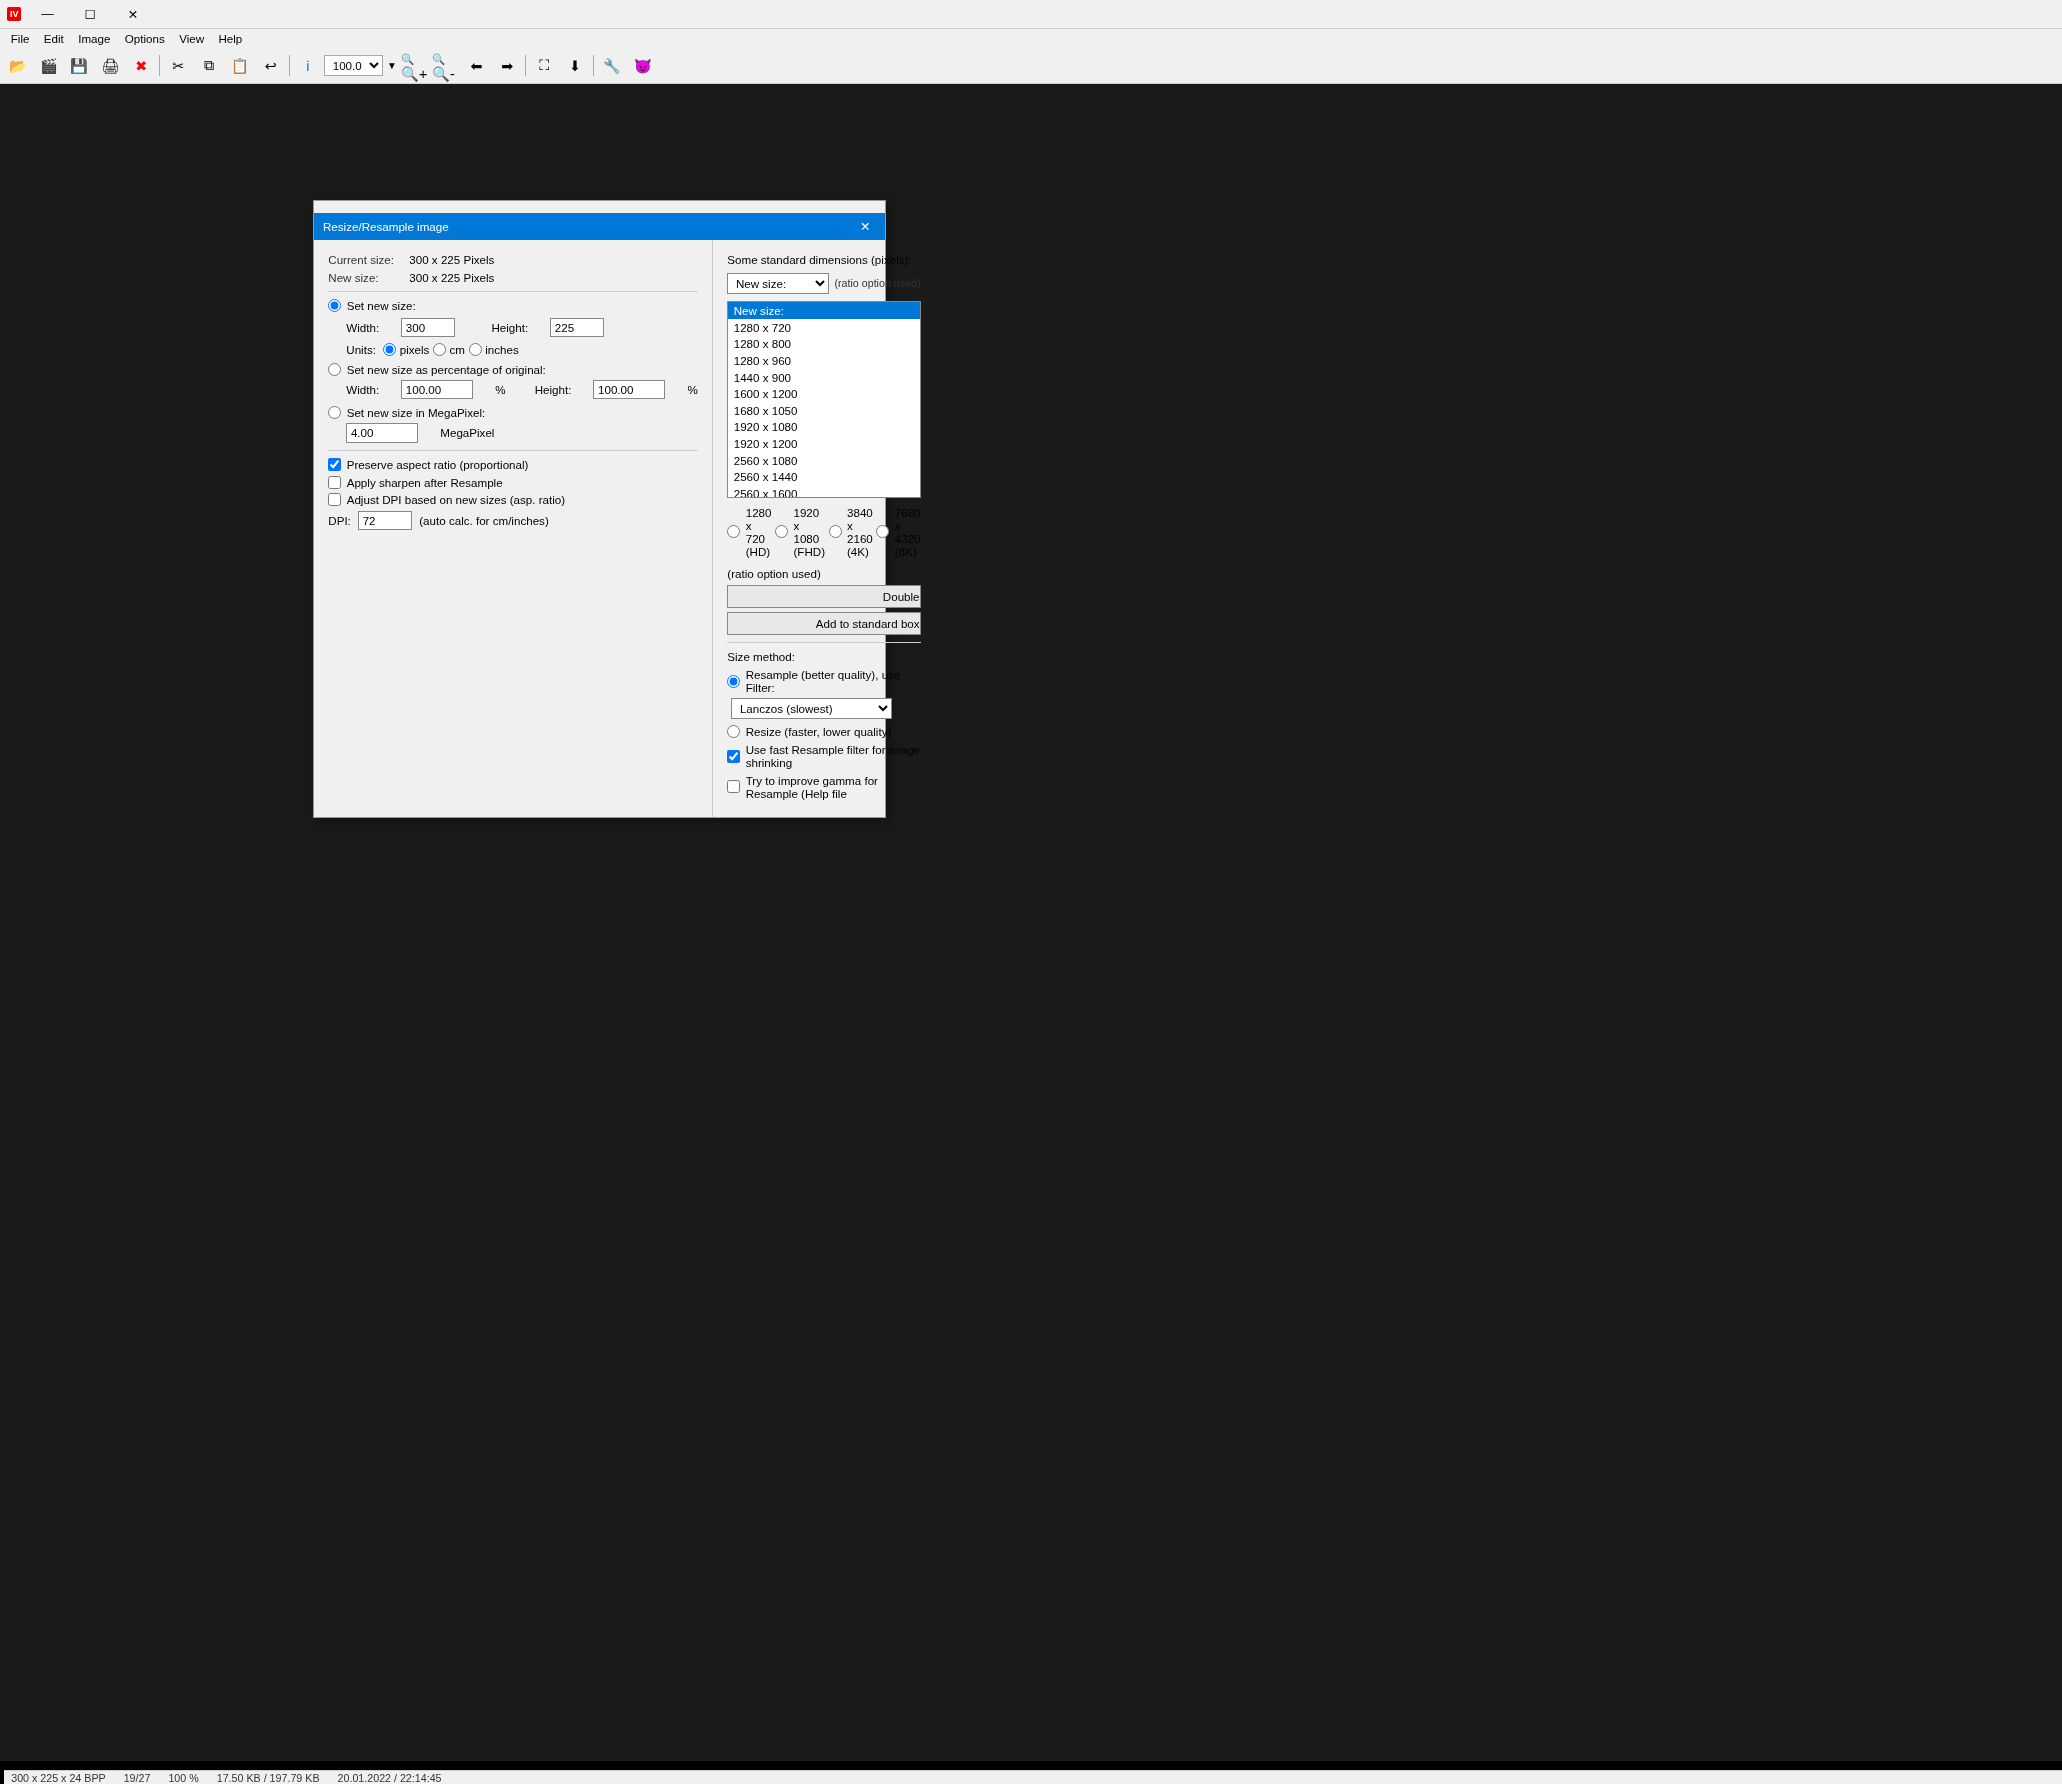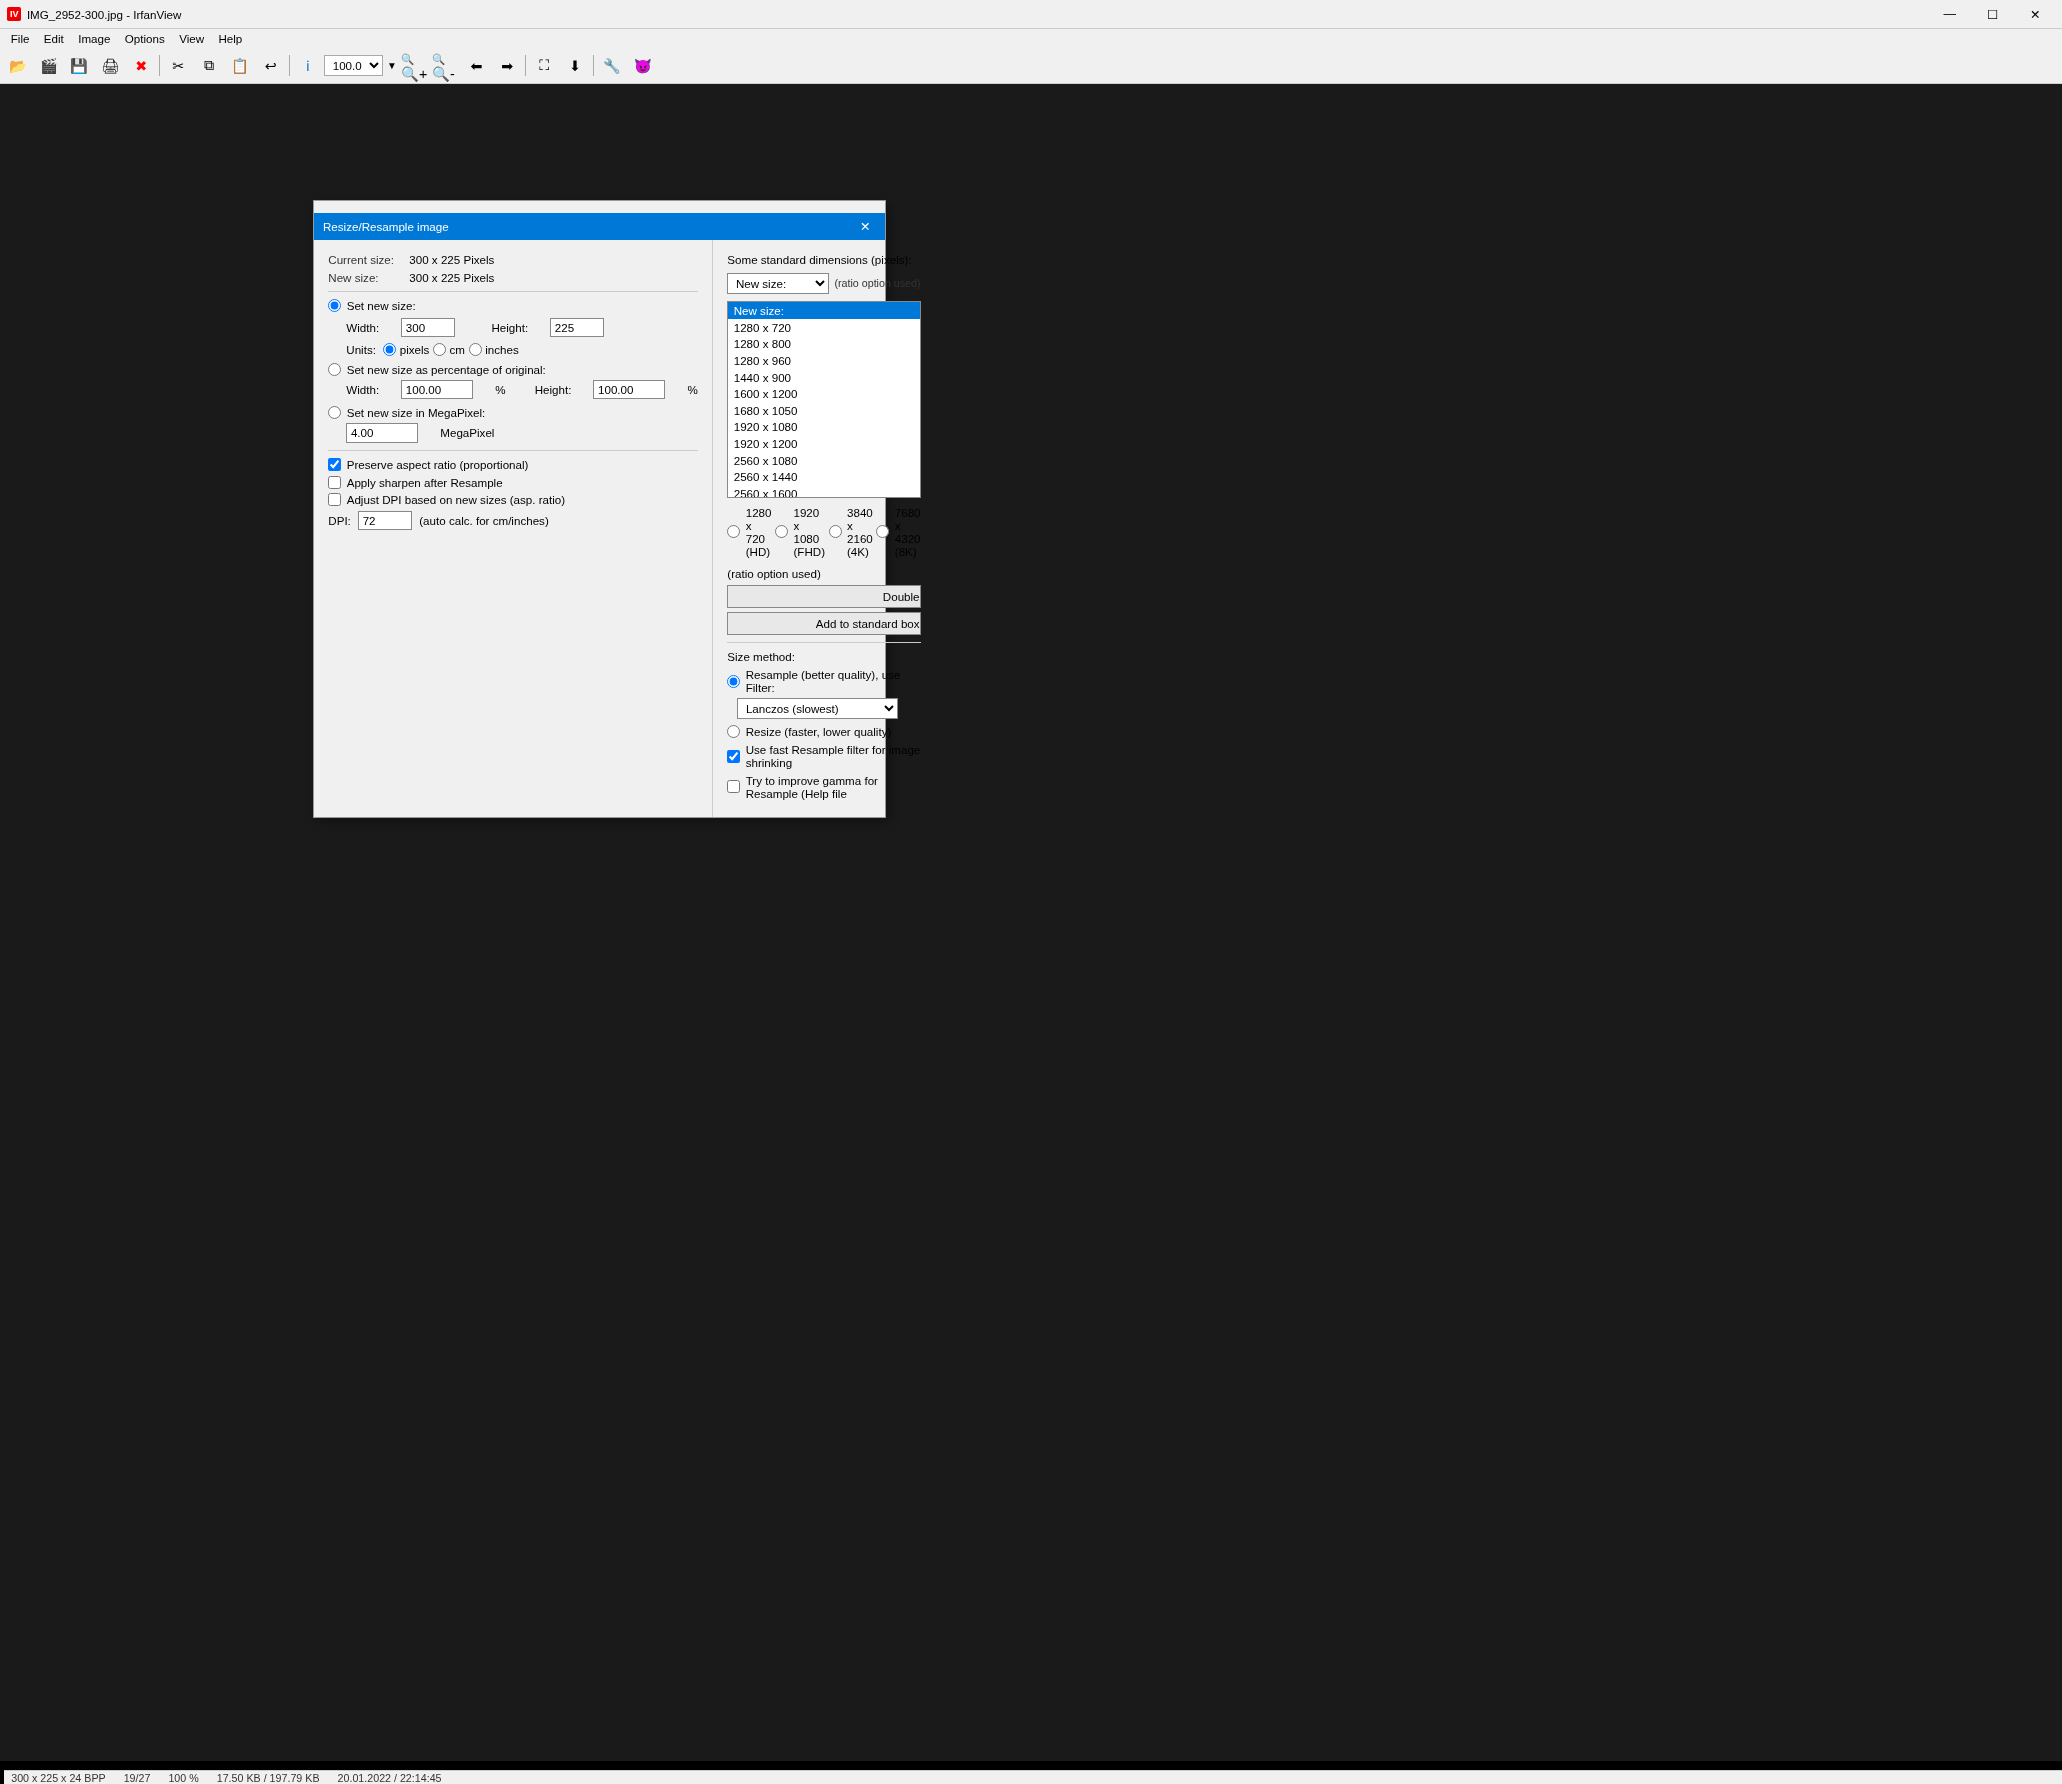--- a/index.html
+++ b/index.html
@@ -319,21 +319,21 @@
     .size-method-section {
       margin-top: 7.2px;
     }
     .filter-select {
       height: 21.5px;
       font-size: 11.6px;
       border: 0.9px solid #888;
       background: white;
       padding: 0 3.6px;
       width: 161px;
-      margin-left: 10px;
+      margin-left: 4px;
       margin-bottom: 5.4px;
     }
 
     
     .dialog-footer {
       display: flex;
       justify-content: center;
       gap: 10.7px;
       padding: 9px 14.3px 12.5px;
       border-top: 0.9px solid #ccc;
@@ -370,21 +370,20 @@
     .icon-fullscreen::before { content: '⛶'; }
     .icon-download::before { content: '⬇'; }
     .icon-settings::before { content: '🔧'; }
     .icon-irfan::before { content: '😈'; color: darkred; }
   </style>
 </head>
 <body>
 
 <div class="titlebar">
   <div class="titlebar-icon">IV</div>
-  <span class="titlebar-title">IMG_2952-300.jpg - IrfanView</span>
   <div class="titlebar-controls">
     <div class="titlebar-btn">—</div>
     <div class="titlebar-btn">☐</div>
     <div class="titlebar-btn close">✕</div>
   </div>
 </div>
 
 <div class="menubar">
   <span class="menu-item">File</span>
   <span class="menu-item">Edit</span>

